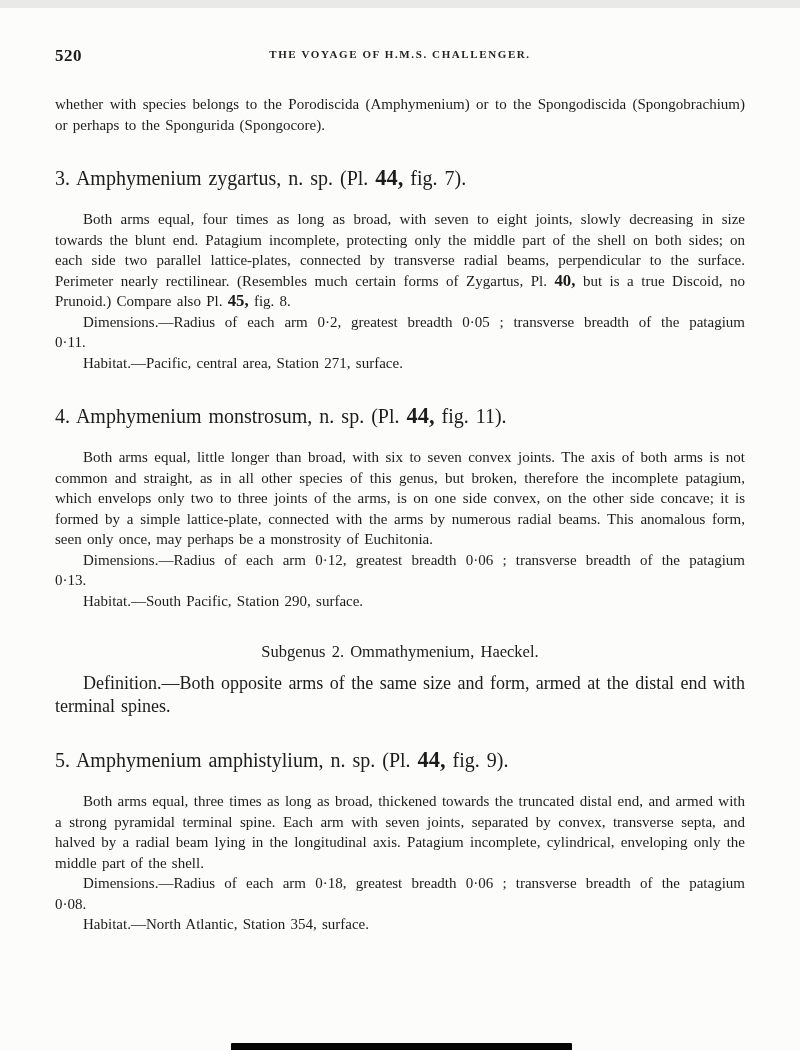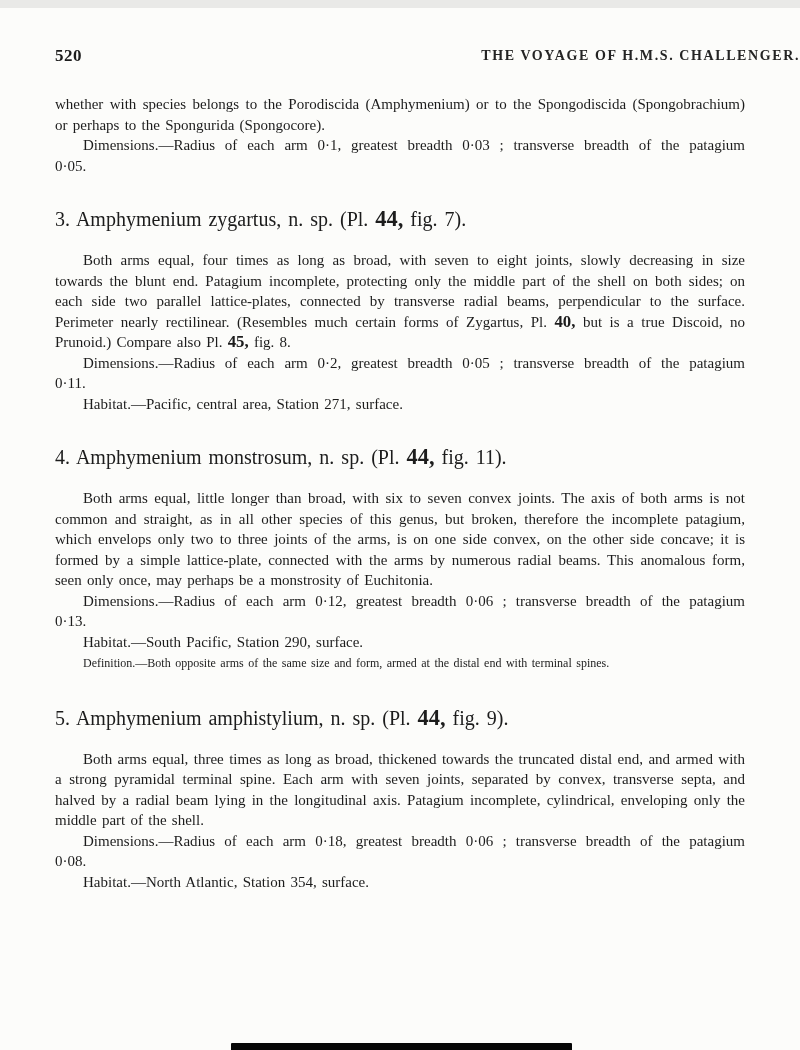--- a/index.html
+++ b/index.html
@@ -25,22 +25,22 @@
   .pagenum {
     position: absolute;
     left: 55px;
     top: 38px;
     font-size: 17px;
     font-weight: bold;
     letter-spacing: 0.5px;
   }
   .running-title {
     display: block;
-    text-align: right;
-    font-size: 14px;
+    text-align: center;
+    font-size: 11px;
     letter-spacing: 1.6px;
     font-weight: 600;
     color: #242424;
   }
   .content {
     padding: 24px 55px 0 55px;
   }
   .block {
     margin: 0;
     text-align: justify;
@@ -60,21 +60,21 @@
   }
   .subgenus {
     text-align: center;
     text-indent: 0;
     font-size: 16.5px;
     line-height: 21px;
     margin: 30px 0 10px 0;
     word-spacing: 2px;
   }
   .definition {
-    font-size: 12px;
+    font-size: 18px;
     line-height: 22.5px;
   }
   .it { }
   .bd { font-weight: bold; font-size: 1.12em; }
   .scan-bar {
     position: absolute;
     left: 231px;
     bottom: 0;
     width: 341px;
     height: 15px;
@@ -85,29 +85,29 @@
 </head>
 <body>
 
 <div class="page">
   <div class="header">
     <span class="pagenum">520</span>
     <span class="running-title">THE VOYAGE OF H.M.S. CHALLENGER.</span>
   </div>
   <div class="content" id="content">
       <p class="block paragraph"><span>whether with species belongs to the Porodiscida (</span><span class="it">Amphymenium</span><span>) or to the Spongodiscida (</span><span class="it">Spongobrachium</span><span>) or perhaps to the Spongurida (</span><span class="it">Spongocore</span><span>).</span></p>
-      <p class="block dimensions indent"><span class="it">Dimensions.</span><span>—Radius of each arm 0·1, greatest breadth 0·03&nbsp;; transverse breadth of the patagium 0·05.</span></p>
       <p class="block heading"><span>3. </span><span class="it">Amphymenium zygartus</span><span>, n. sp. (Pl. </span><span class="bd">44,</span><span> fig. 7).</span></p>
       <p class="block paragraph indent"><span>Both arms equal, four times as long as broad, with seven to eight joints, slowly decreasing in size towards the blunt end.  Patagium incomplete, protecting only the middle part of the shell on both sides; on each side two parallel lattice-plates, connected by transverse radial beams, perpendicular to the surface.  Perimeter nearly rectilinear.  (Resembles much certain forms of </span><span class="it">Zygartus</span><span>, Pl. </span><span class="bd">40,</span><span> but is a true Discoid, no Prunoid.)  Compare also Pl. </span><span class="bd">45,</span><span> fig. 8.</span></p>
       <p class="block dimensions indent"><span class="it">Dimensions.</span><span>—Radius of each arm 0·2, greatest breadth 0·05&nbsp;; transverse breadth of the patagium 0·11.</span></p>
       <p class="block habitat indent"><span class="it">Habitat.</span><span>—Pacific, central area, Station 271, surface.</span></p>
       <p class="block heading"><span>4. </span><span class="it">Amphymenium monstrosum</span><span>, n. sp. (Pl. </span><span class="bd">44,</span><span> fig. 11).</span></p>
       <p class="block paragraph indent"><span>Both arms equal, little longer than broad, with six to seven convex joints.  The axis of both arms is not common and straight, as in all other species of this genus, but broken, therefore the incomplete patagium, which envelops only two to three joints of the arms, is on one side convex, on the other side concave; it is formed by a simple lattice-plate, connected with the arms by numerous radial beams.  This anomalous form, seen only once, may perhaps be a monstrosity of </span><span class="it">Euchitonia</span><span>.</span></p>
       <p class="block dimensions indent"><span class="it">Dimensions.</span><span>—Radius of each arm 0·12, greatest breadth 0·06&nbsp;; transverse breadth of the patagium 0·13.</span></p>
       <p class="block habitat indent"><span class="it">Habitat.</span><span>—South Pacific, Station 290, surface.</span></p>
+      <p class="block subgenus"><span>Subgenus 2. </span><span class="it">Ommathymenium</span><span>, Haeckel.</span></p>
       <p class="block definition indent"><span class="it">Definition.</span><span>—Both opposite arms of the same size and form, armed at the distal end with terminal spines.</span></p>
       <p class="block heading"><span>5. </span><span class="it">Amphymenium amphistylium</span><span>, n. sp. (Pl. </span><span class="bd">44,</span><span> fig. 9).</span></p>
       <p class="block paragraph indent"><span>Both arms equal, three times as long as broad, thickened towards the truncated distal end, and armed with a strong pyramidal terminal spine.  Each arm with seven joints, separated by convex, transverse septa, and halved by a radial beam lying in the longitudinal axis.  Patagium incomplete, cylindrical, enveloping only the middle part of the shell.</span></p>
       <p class="block dimensions indent"><span class="it">Dimensions.</span><span>—Radius of each arm 0·18, greatest breadth 0·06&nbsp;; transverse breadth of the patagium 0·08.</span></p>
       <p class="block habitat indent"><span class="it">Habitat.</span><span>—North Atlantic, Station 354, surface.</span></p>
     </div>
   <div class="scan-bar"></div>
 </div>
 
 </body></html>

